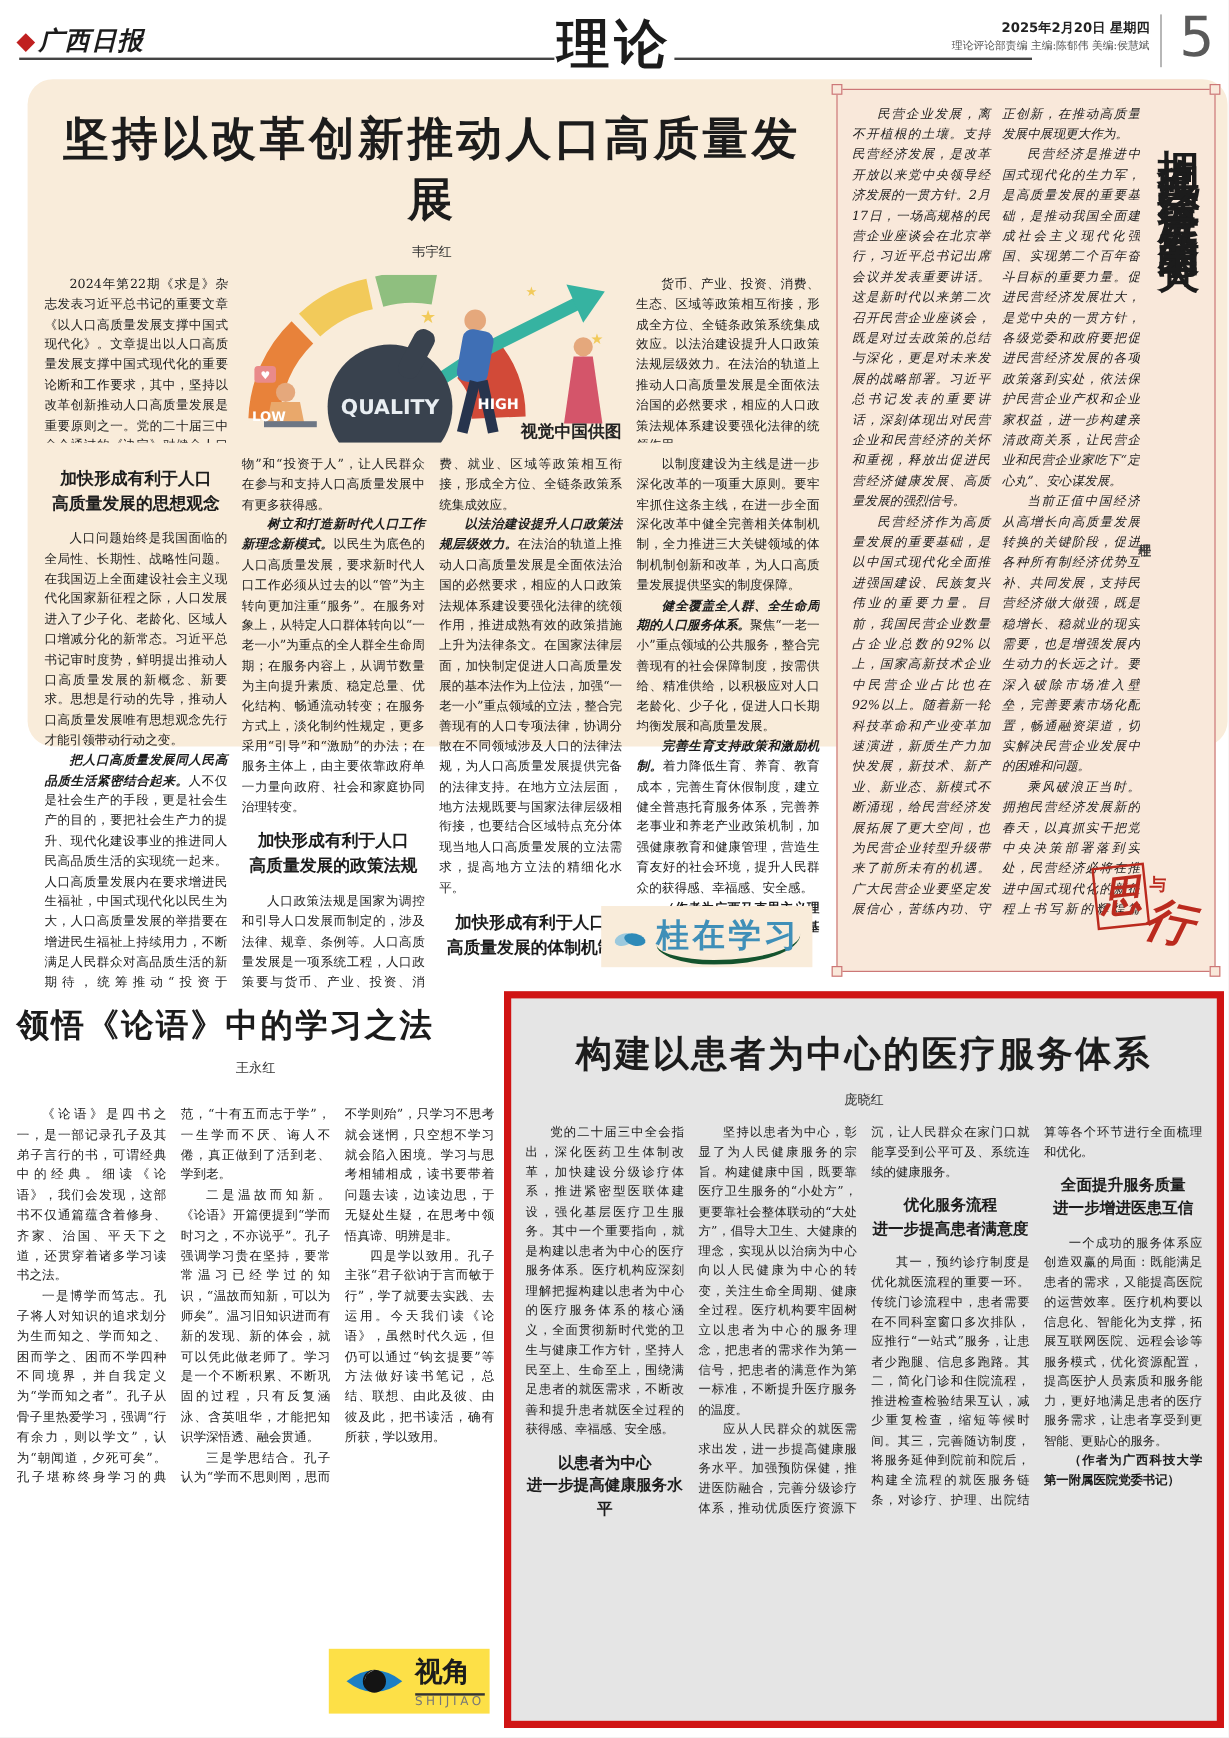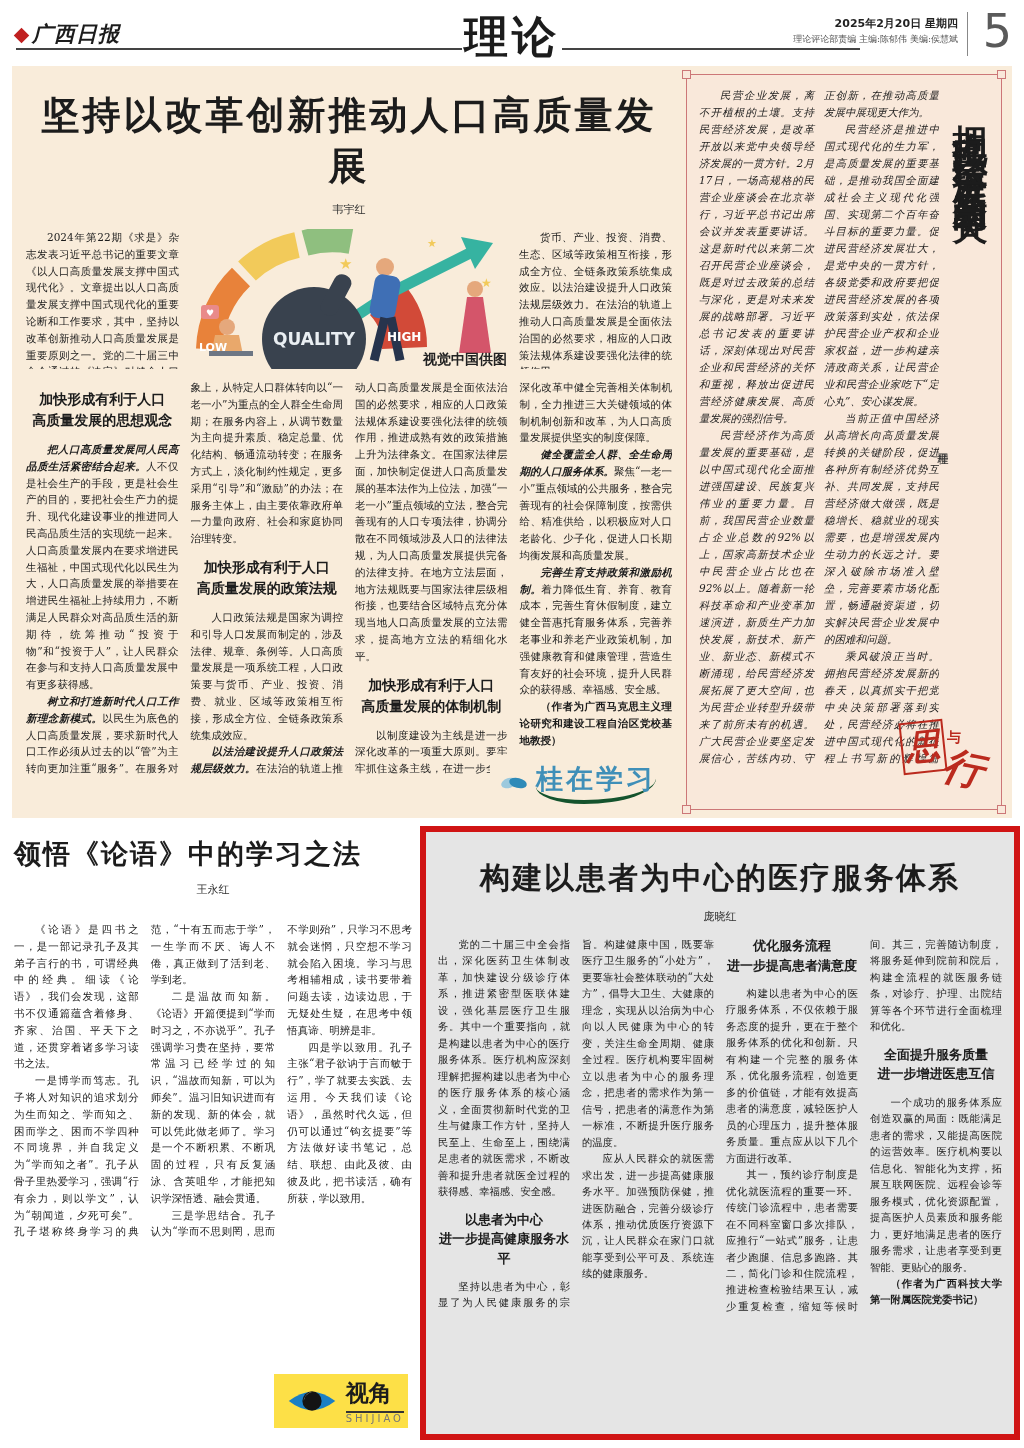--- a/index.html
+++ b/index.html
@@ -18,21 +18,21 @@
     position:absolute; left:462px; top:8px; width:100px; text-align:center;
     background:#ffffff; font-size:44px; font-weight:900; letter-spacing:4px;
     font-family:"DejaVu Serif","Liberation Serif",serif;
   }
   .hdr-meta { position:absolute; right:66px; top:16px; text-align:right; line-height:1.5; }
   .hdr-date { font-size:11px; font-weight:bold; color:#222; font-family:"DejaVu Sans","Liberation Sans",sans-serif; }
   .hdr-editors { font-size:9px; color:#555; }
   .hdr-vline { position:absolute; right:56px; top:12px; width:1px; height:44px; background:#888; }
   .page-num { position:absolute; right:12px; top:4px; font-size:46px; color:#5a5a5a; font-family:"DejaVu Sans","Liberation Sans",sans-serif; }
   
-  .top-section { position:absolute; left:12px; top:66px; width:1000px; height:752px; background:#f9ecda; }
+  .top-section { position:absolute; left:23px; top:66px; width:1000px; height:556px; background:#f9ecda;border-radius:21px; }
   .main-article { position:absolute; left:14px; top:10px; width:646px; height:732px; }
   .ma-title { text-align:center; font-size:38px; font-weight:900; letter-spacing:3px;
               font-family:"DejaVu Sans","Liberation Sans",sans-serif; margin-top:14px; }
   .byline { text-align:center; font-size:11px; color:#333; margin-top:10px; }
   .ma-row1 { display:flex; gap:10px; margin-top:12px; height:140px; overflow:hidden; }
   .ma-col-sm { width:153px; font-size:10.5px; line-height:1.6; text-align:justify; overflow:hidden; }
   .ma-col-sm p { text-indent:2em; }
   .illus { position:relative; width:320px; height:140px; overflow:hidden; }
   .illus-cap { position:absolute; right:2px; bottom:0; font-size:14px; font-weight:bold;
                font-family:"DejaVu Sans","Liberation Sans",sans-serif; color:#222; }
@@ -144,20 +144,21 @@
           </svg>
           <div class="illus-cap">视觉中国供图</div>
         </div>
         <div class="ma-col-sm">
           <p>货币、产业、投资、消费、生态、区域等政策相互衔接，形成全方位、全链条政策系统集成效应。以法治建设提升人口政策法规层级效力。在法治的轨道上推动人口高质量发展是全面依法治国的必然要求，相应的人口政策法规体系建设要强化法律的统领作用。</p>
         </div>
       </div>
       <div class="ma-flow flow">
           <h3>加快形成有利于人口
 高质量发展的思想观念</h3>
+          <p>人口问题始终是我国面临的全局性、长期性、战略性问题。在我国迈上全面建设社会主义现代化国家新征程之际，人口发展进入了少子化、老龄化、区域人口增减分化的新常态。习近平总书记审时度势，鲜明提出推动人口高质量发展的新概念、新要求。思想是行动的先导，推动人口高质量发展唯有思想观念先行才能引领带动行动之变。</p>
           <p><b>把人口高质量发展同人民高品质生活紧密结合起来。</b>人不仅是社会生产的手段，更是社会生产的目的，要把社会生产力的提升、现代化建设事业的推进同人民高品质生活的实现统一起来。人口高质量发展内在要求增进民生福祉，中国式现代化以民生为大，人口高质量发展的举措要在增进民生福祉上持续用力，不断满足人民群众对高品质生活的新期待，统筹推动“投资于物”和“投资于人”，让人民群众在参与和支持人口高质量发展中有更多获得感。</p>
           <p><b>树立和打造新时代人口工作新理念新模式。</b>以民生为底色的人口高质量发展，要求新时代人口工作必须从过去的以“管”为主转向更加注重“服务”。在服务对象上，从特定人口群体转向以“一老一小”为重点的全人群全生命周期；在服务内容上，从调节数量为主向提升素质、稳定总量、优化结构、畅通流动转变；在服务方式上，淡化制约性规定，更多采用“引导”和“激励”的办法；在服务主体上，由主要依靠政府单一力量向政府、社会和家庭协同治理转变。</p>
           <h3>加快形成有利于人口
 高质量发展的政策法规</h3>
           <p>人口政策法规是国家为调控和引导人口发展而制定的，涉及法律、规章、条例等。人口高质量发展是一项系统工程，人口政策要与货币、产业、投资、消费、就业、区域等政策相互衔接，形成全方位、全链条政策系统集成效应。</p>
           <p><b>以法治建设提升人口政策法规层级效力。</b>在法治的轨道上推动人口高质量发展是全面依法治国的必然要求，相应的人口政策法规体系建设要强化法律的统领作用，推进成熟有效的政策措施上升为法律条文。在国家法律层面，加快制定促进人口高质量发展的基本法作为上位法，加强“一老一小”重点领域的立法，整合完善现有的人口专项法律，协调分散在不同领域涉及人口的法律法规，为人口高质量发展提供完备的法律支持。在地方立法层面，地方法规既要与国家法律层级相衔接，也要结合区域特点充分体现当地人口高质量发展的立法需求，提高地方立法的精细化水平。</p>
           <h3>加快形成有利于人口
 高质量发展的体制机制</h3>
           <p>以制度建设为主线是进一步深化改革的一项重大原则。要牢牢抓住这条主线，在进一步全面深化改革中健全完善相关体制机制，全力推进三大关键领域的体制机制创新和改革，为人口高质量发展提供坚实的制度保障。</p>
           <p><b>健全覆盖全人群、全生命周期的人口服务体系。</b>聚焦“一老一小”重点领域的公共服务，整合完善现有的社会保障制度，按需供给、精准供给，以积极应对人口老龄化、少子化，促进人口长期均衡发展和高质量发展。</p>
@@ -222,21 +223,20 @@
     <div class="br-title">构建以患者为中心的医疗服务体系</div>
     <div class="byline">庞晓红</div>
     <div class="br-flow flow">
         <p>党的二十届三中全会指出，深化医药卫生体制改革，加快建设分级诊疗体系，推进紧密型医联体建设，强化基层医疗卫生服务。其中一个重要指向，就是构建以患者为中心的医疗服务体系。医疗机构应深刻理解把握构建以患者为中心的医疗服务体系的核心涵义，全面贯彻新时代党的卫生与健康工作方针，坚持人民至上、生命至上，围绕满足患者的就医需求，不断改善和提升患者就医全过程的获得感、幸福感、安全感。</p>
         <h3>以患者为中心
 进一步提高健康服务水平</h3>
         <p>坚持以患者为中心，彰显了为人民健康服务的宗旨。构建健康中国，既要靠医疗卫生服务的“小处方”，更要靠社会整体联动的“大处方”，倡导大卫生、大健康的理念，实现从以治病为中心向以人民健康为中心的转变，关注生命全周期、健康全过程。医疗机构要牢固树立以患者为中心的服务理念，把患者的需求作为第一信号，把患者的满意作为第一标准，不断提升医疗服务的温度。</p>
         <p>应从人民群众的就医需求出发，进一步提高健康服务水平。加强预防保健，推进医防融合，完善分级诊疗体系，推动优质医疗资源下沉，让人民群众在家门口就能享受到公平可及、系统连续的健康服务。</p>
         <h3>优化服务流程
 进一步提高患者满意度</h3>
-        <p>构建以患者为中心的医疗服务体系，不仅依赖于服务态度的提升，更在于整个服务体系的优化和创新。只有构建一个完整的服务体系，优化服务流程，创造更多的价值链，才能有效提高患者的满意度，减轻医护人员的心理压力，提升整体服务质量。重点应从以下几个方面进行改革。</p>
         <p>其一，预约诊疗制度是优化就医流程的重要一环。传统门诊流程中，患者需要在不同科室窗口多次排队，应推行“一站式”服务，让患者少跑腿、信息多跑路。其二，简化门诊和住院流程，推进检查检验结果互认，减少重复检查，缩短等候时间。其三，完善随访制度，将服务延伸到院前和院后，构建全流程的就医服务链条，对诊疗、护理、出院结算等各个环节进行全面梳理和优化。</p>
         <h3>全面提升服务质量
 进一步增进医患互信</h3>
         <p>一个成功的服务体系应创造双赢的局面：既能满足患者的需求，又能提高医院的运营效率。医疗机构要以信息化、智能化为支撑，拓展互联网医院、远程会诊等服务模式，优化资源配置，提高医护人员素质和服务能力，更好地满足患者的医疗服务需求，让患者享受到更智能、更贴心的服务。</p>
         <p class="note">（作者为广西科技大学第一附属医院党委书记）</p>
       </div>
   </div>
 
 </div>
 

